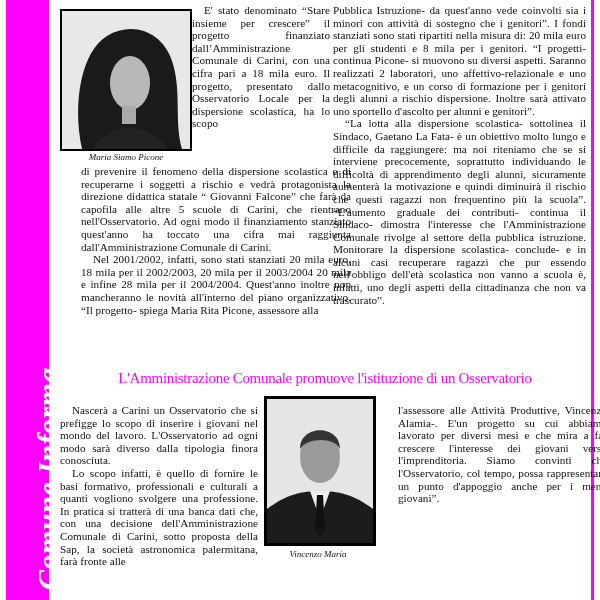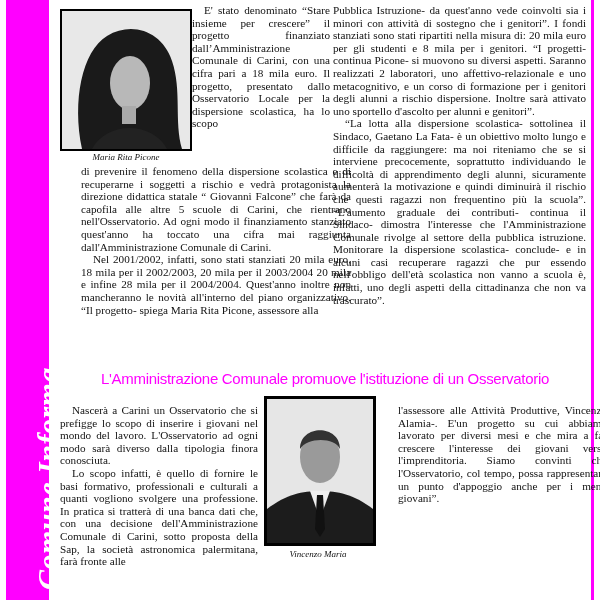--- a/index.html
+++ b/index.html
@@ -31,42 +31,42 @@
     .photo {
       position: absolute; border: 2px solid #000; background: #ddd; overflow: hidden;
     }
     .photo svg { display: block; width: 100%; height: 100%; }
     .caption {
       position: absolute; font-style: italic; font-size: 9px; text-align: center;
       font-family: "Liberation Serif", "DejaVu Serif", serif;
     }
     .section-title {
       position: absolute; left: 60px; top: 370px; width: 530px; text-align: center;
-      color: #ff00ff; font-size: 15px; font-family: Liberation Sans, sans-serif;
+      color: #ff00ff; font-size: 15px; font-family: Liberation Serif, serif;
       letter-spacing: -0.3px;
     }
   </style>
 </head>
 <body>
 
 <div class="side-bar">
   <div class="side-title">Comune Informa</div>
 </div>
 <div class="right-rule"></div>
 
 <div class="photo" style="left:60px; top:9px; width:128px; height:138px;">
   <svg viewBox="0 0 128 138" preserveAspectRatio="none">
     <rect width="128" height="138" fill="#e8e8e8"></rect>
     <path d="M20 138 C 10 90, 20 40, 45 25 C 70 10, 100 20, 110 50 C 120 80, 112 110, 120 138 Z" fill="#1a1a1a"></path>
     <ellipse cx="68" cy="72" rx="20" ry="27" fill="#b8b8b8"></ellipse>
     <path d="M30 138 C 45 110, 90 110, 105 138 Z" fill="#222"></path>
     <rect x="60" y="95" width="14" height="18" fill="#aaa"></rect>
   </svg>
 </div>
-<div class="caption" style="left:60px; top:152px; width:132px;">Maria Rita Picone</div>
+<div class="caption" style="left:60px; top:152px; width:132px;">Maria Siamo Picone</div>
 
 <div class="col" style="left:192px; top:4px; width:138px;">
   <p>E' stato denominato “Stare insieme per crescere” il progetto finanziato dall’Amministrazione Comunale di Carini, con una cifra pari a 18 mila euro. Il progetto, presentato dallo Osservatorio Locale per la dispersione scolastica, ha lo scopo</p>
 </div>
 
 <div class="col" style="left:60px; top:165px; width:270px;margin-left:21px;">
   <p class="noindent">di prevenire il fenomeno della dispersione scolastica e di recuperarne i soggetti a rischio e vedrà protagonista la direzione didattica statale “ Giovanni Falcone” che farà da capofila alle altre 5 scuole di Carini, che rientrano nell'Osservatorio. Ad ogni modo il finanziamento stanziato quest'anno ha toccato una cifra mai raggiunta dall'Amministrazione Comunale di Carini.</p>
   <p>Nel 2001/2002, infatti, sono stati stanziati 20 mila euro, 18 mila per il 2002/2003, 20 mila per il 2003/2004 20 mila e infine 28 mila per il 2004/2004. Quest'anno inoltre non mancheranno le novità all'interno del piano organizzativo. “Il progetto- spiega Maria Rita Picone, assessore alla</p>
 </div>
 

